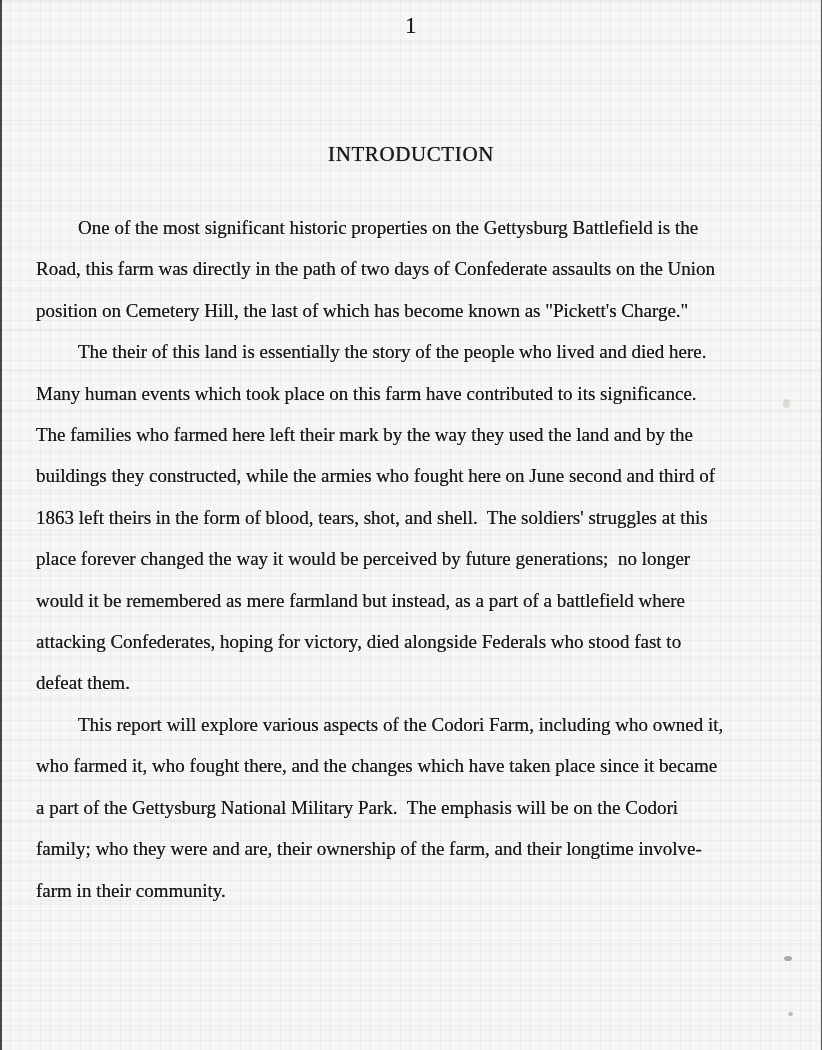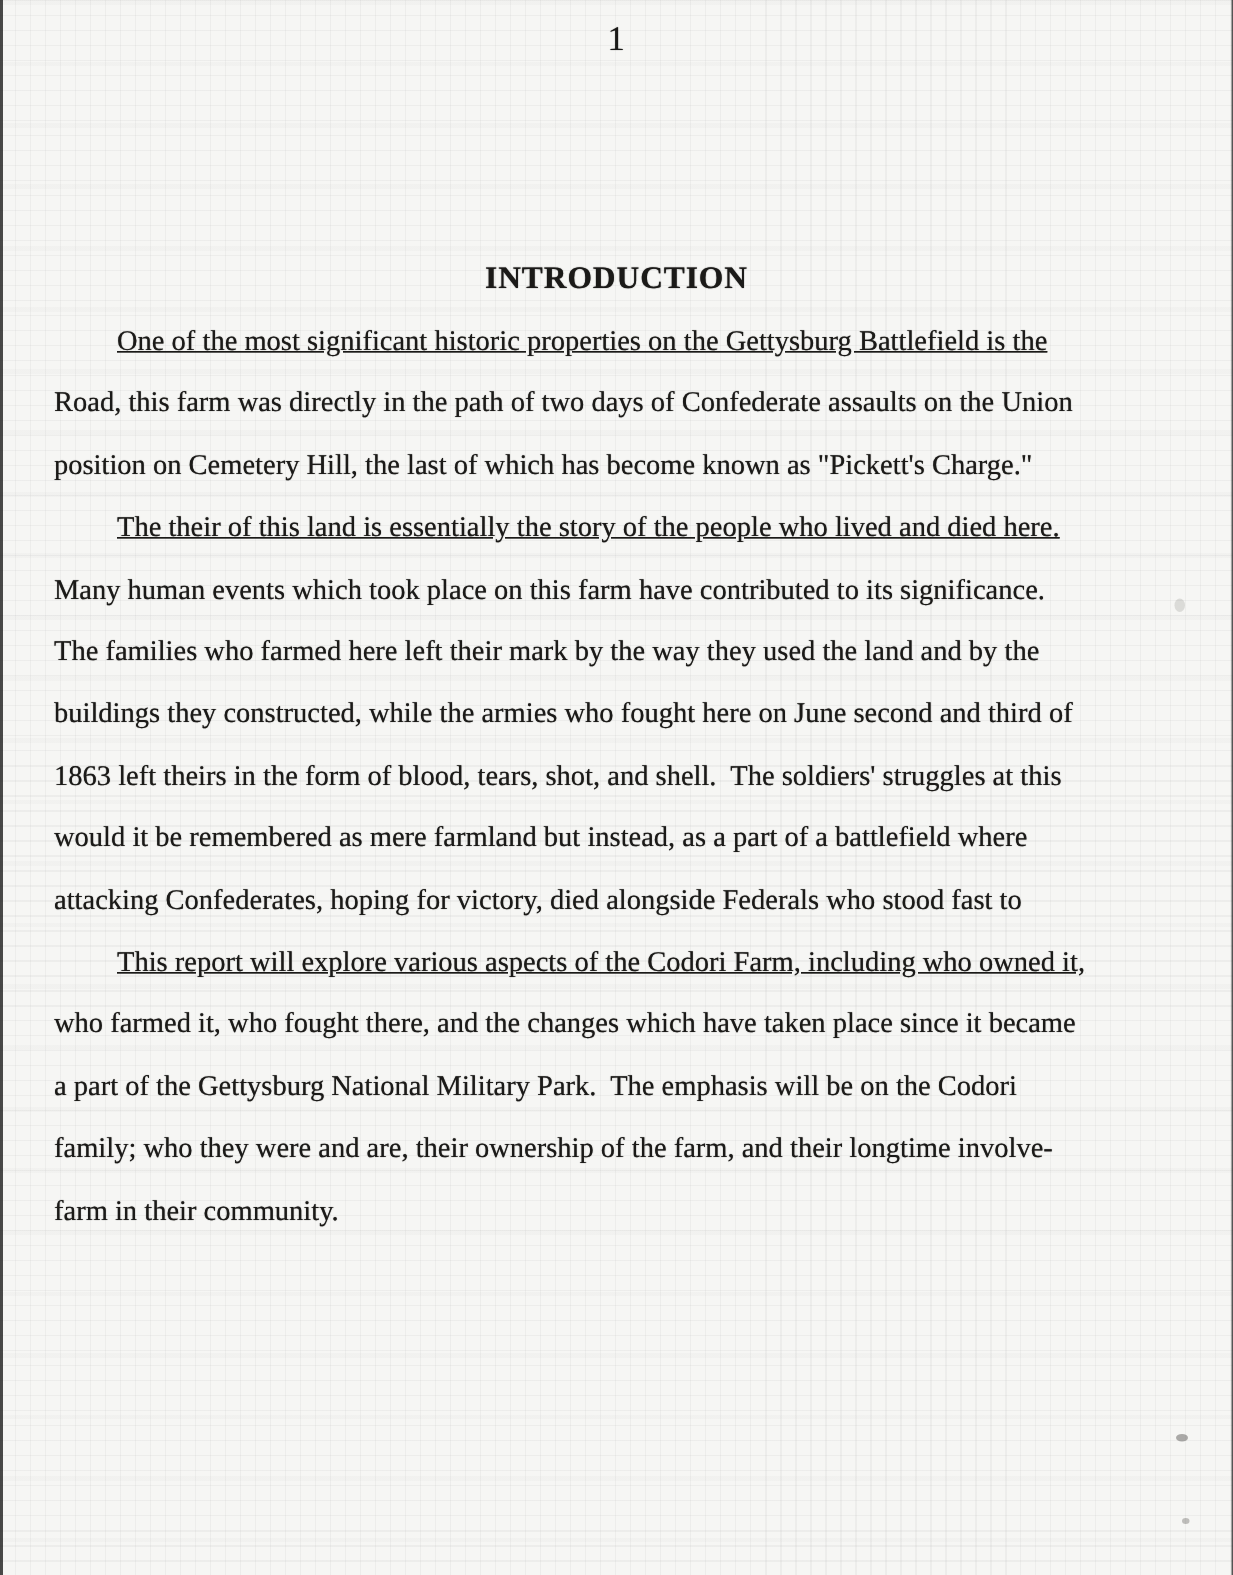--- a/index.html
+++ b/index.html
@@ -33,39 +33,39 @@
   .speck-c{left:788px;top:1012px;width:5px;height:4px;opacity:0.3;}
 
   .page-number{
     position:absolute;top:13px;left:0;right:0;
     text-align:center;
     font-size:23px;
     letter-spacing:0.5px;
     text-shadow:0 0 0.6px rgba(27,26,24,0.85);
   }
   .heading{
-    position:absolute;top:173px;left:0;right:0;
+    position:absolute;top:142px;left:0;right:0;
     margin:0;
     text-align:center;
     font-size:21px;
-    font-weight:bold;
+    font-weight:normal;
     letter-spacing:0.6px;
     text-shadow:0 0 0.7px rgba(27,26,24,0.9);
   }
   .body-text{
     position:absolute;
     left:36px;top:207px;
     width:760px;
     font-size:19px;
     line-height:41.4px;
     text-shadow:0 0 0.6px rgba(27,26,24,0.8);
   }
   .para{margin:0;padding:0;}
   .line{display:block;white-space:pre;}
-  .line.indent{text-indent:42px;text-decoration:underline;}
+  .line.indent{text-indent:42px;}
 </style>
 </head>
 <body>
 
 <div class="scan-page">
   <div class="edge edge-left"></div>
   <div class="edge edge-right"></div>
   <div class="speck speck-a"></div>
   <div class="speck speck-b"></div>
   <div class="speck speck-c"></div>
@@ -79,22 +79,24 @@
       <span class="line indent">One of the most significant historic properties on the Gettysburg Battlefield is the</span>
       <span class="line">Road, this farm was directly in the path of two days of Confederate assaults on the Union</span>
       <span class="line">position on Cemetery Hill, the last of which has become known as "Pickett's Charge."</span>
     </p>
     <p class="para">
       <span class="line indent">The their of this land is essentially the story of the people who lived and died here.</span>
       <span class="line">Many human events which took place on this farm have contributed to its significance.</span>
       <span class="line">The families who farmed here left their mark by the way they used the land and by the</span>
       <span class="line">buildings they constructed, while the armies who fought here on June second and third of</span>
       <span class="line">1863 left theirs in the form of blood, tears, shot, and shell.  The soldiers' struggles at this</span>
+      <span class="line">place forever changed the way it would be perceived by future generations;  no longer</span>
       <span class="line">would it be remembered as mere farmland but instead, as a part of a battlefield where</span>
       <span class="line">attacking Confederates, hoping for victory, died alongside Federals who stood fast to</span>
+      <span class="line">defeat them.</span>
     </p>
     <p class="para">
       <span class="line indent">This report will explore various aspects of the Codori Farm, including who owned it,</span>
       <span class="line">who farmed it, who fought there, and the changes which have taken place since it became</span>
       <span class="line">a part of the Gettysburg National Military Park.  The emphasis will be on the Codori</span>
       <span class="line">family; who they were and are, their ownership of the farm, and their longtime involve-</span>
       <span class="line">farm in their community.</span>
     </p>
   </div>
 </div>

